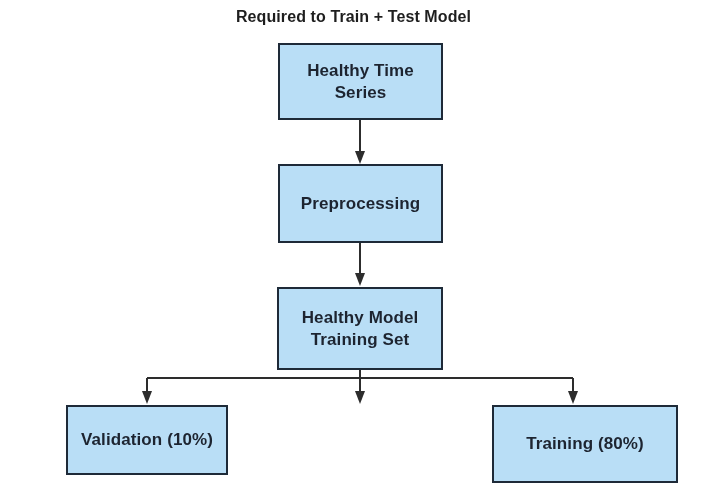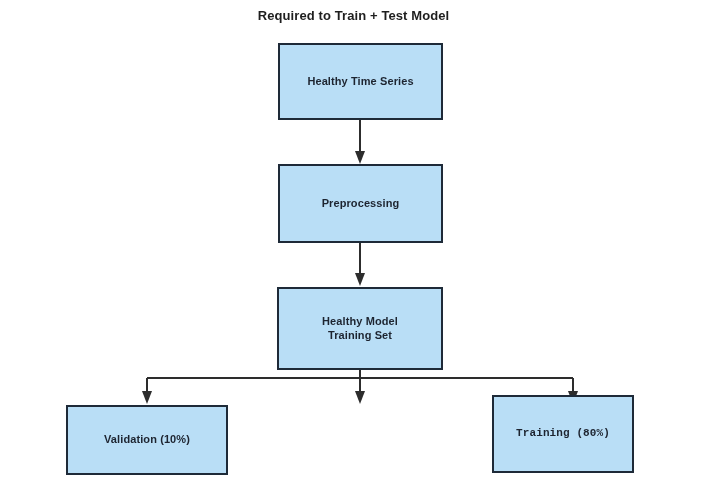--- a/index.html
+++ b/index.html
@@ -18,52 +18,52 @@
     background: var(--background);
     font-family: "Liberation Sans", sans-serif;
     overflow: hidden;
   }
   .title {
     position: absolute;
     top: 8px;
     left: 0;
     width: 707px;
     text-align: center;
-    font-size: 13px;
+    font-size: 16px;
     font-weight: bold;
     color: #1e1e1e;
     letter-spacing: 0.1px;
   }
   .arrows {
     position: absolute;
     top: 0;
     left: 0;
   }
   .node {
     position: absolute;
     background: var(--box-fill);
     border: 2.5px solid var(--box-border);
     display: flex;
     flex-direction: column;
     align-items: center;
     justify-content: center;
     text-align: center;
-    font-size: 11px;
+    font-size: 17px;
     font-weight: bold;
     color: var(--text);
     letter-spacing: 0.1px;
     line-height: 1.25;
   }
   .node span { display: block; }
   .node-1 { left: 278px; top: 43px;  width: 165px; height: 77px; }
   .node-2 { left: 278px; top: 164px; width: 165px; height: 79px; }
   .node-3 { left: 277px; top: 287px; width: 166px; height: 83px; }
   .node-4 { left: 66px;  top: 405px; width: 162px; height: 70px; }
   .node-5 { left: 277px; top: 405px; width: 163px; height: 78px; }
-  .node-6 { left: 492px; top: 395px; width: 142px; height: 78px; font-family: Liberation Mono, monospace; }
+  .node-6 { left: 492px; top: 405px; width: 186px; height: 78px; }
 </style>
 </head>
 <body>
 
 <div class="canvas">
 
   <div class="title">Required to Train + Test Model</div>
 
   <svg class="arrows" width="707" height="502" viewBox="0 0 707 502" fill="none" stroke="#2d2d2d" stroke-width="2">
 

